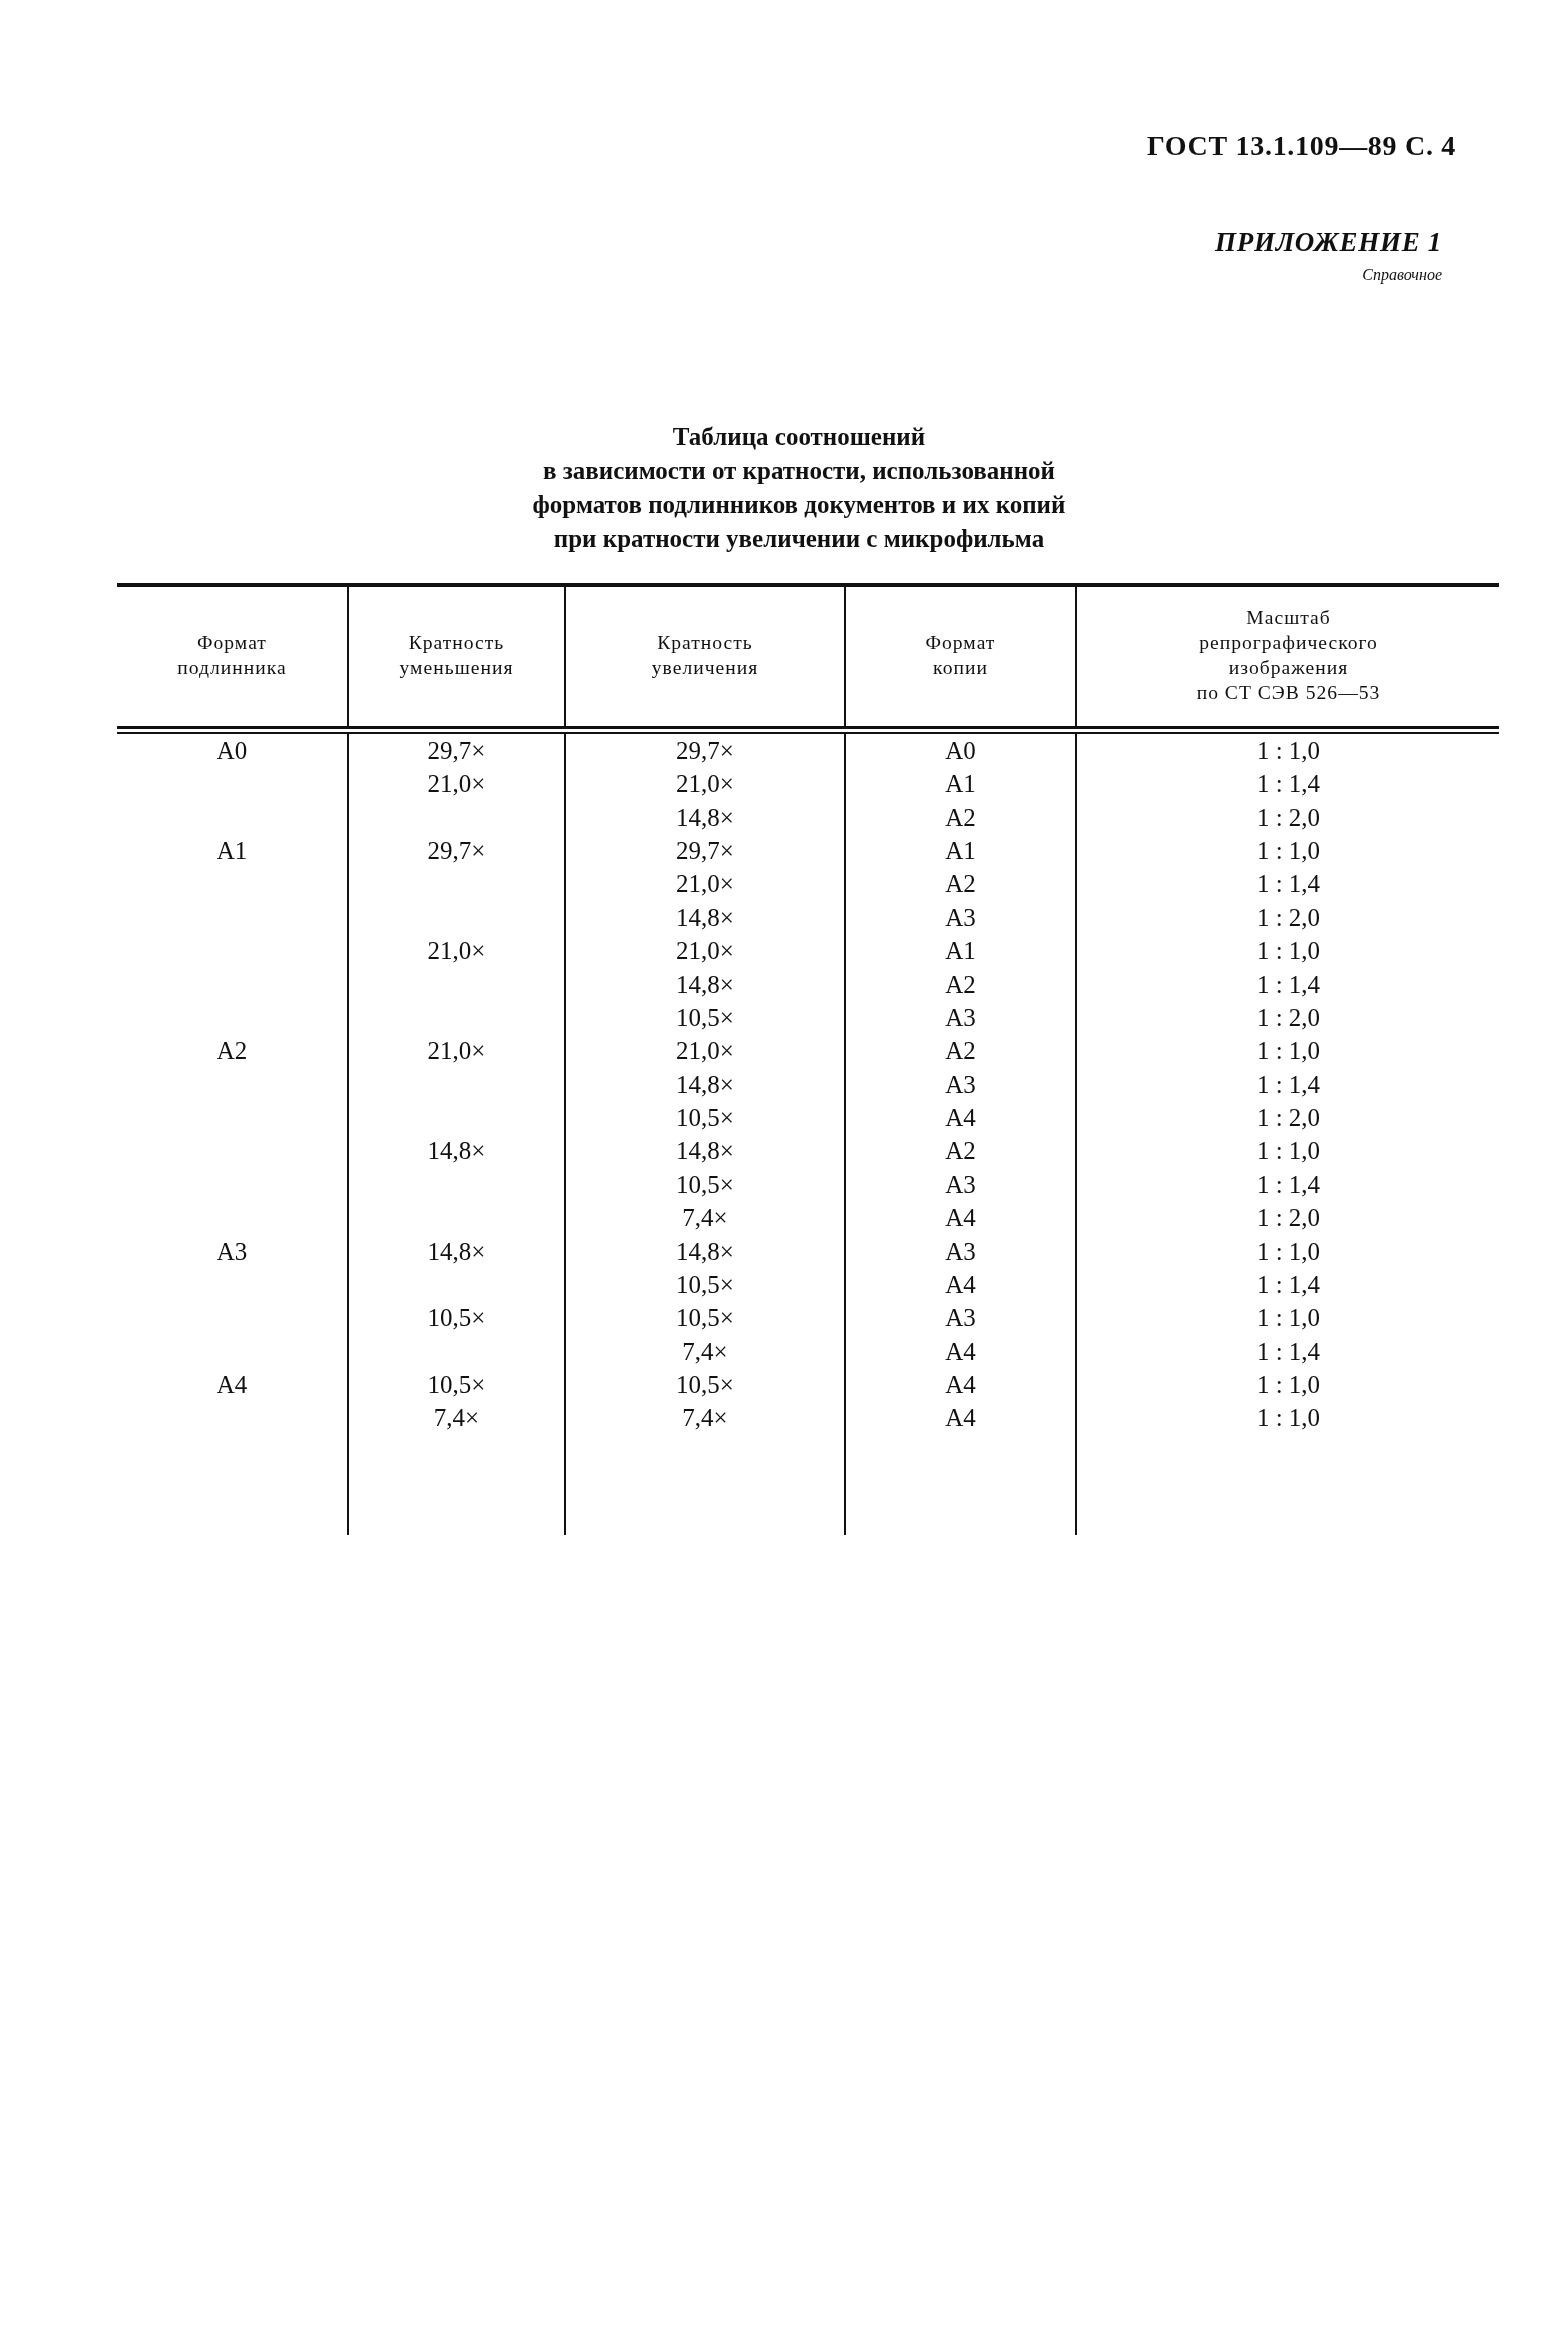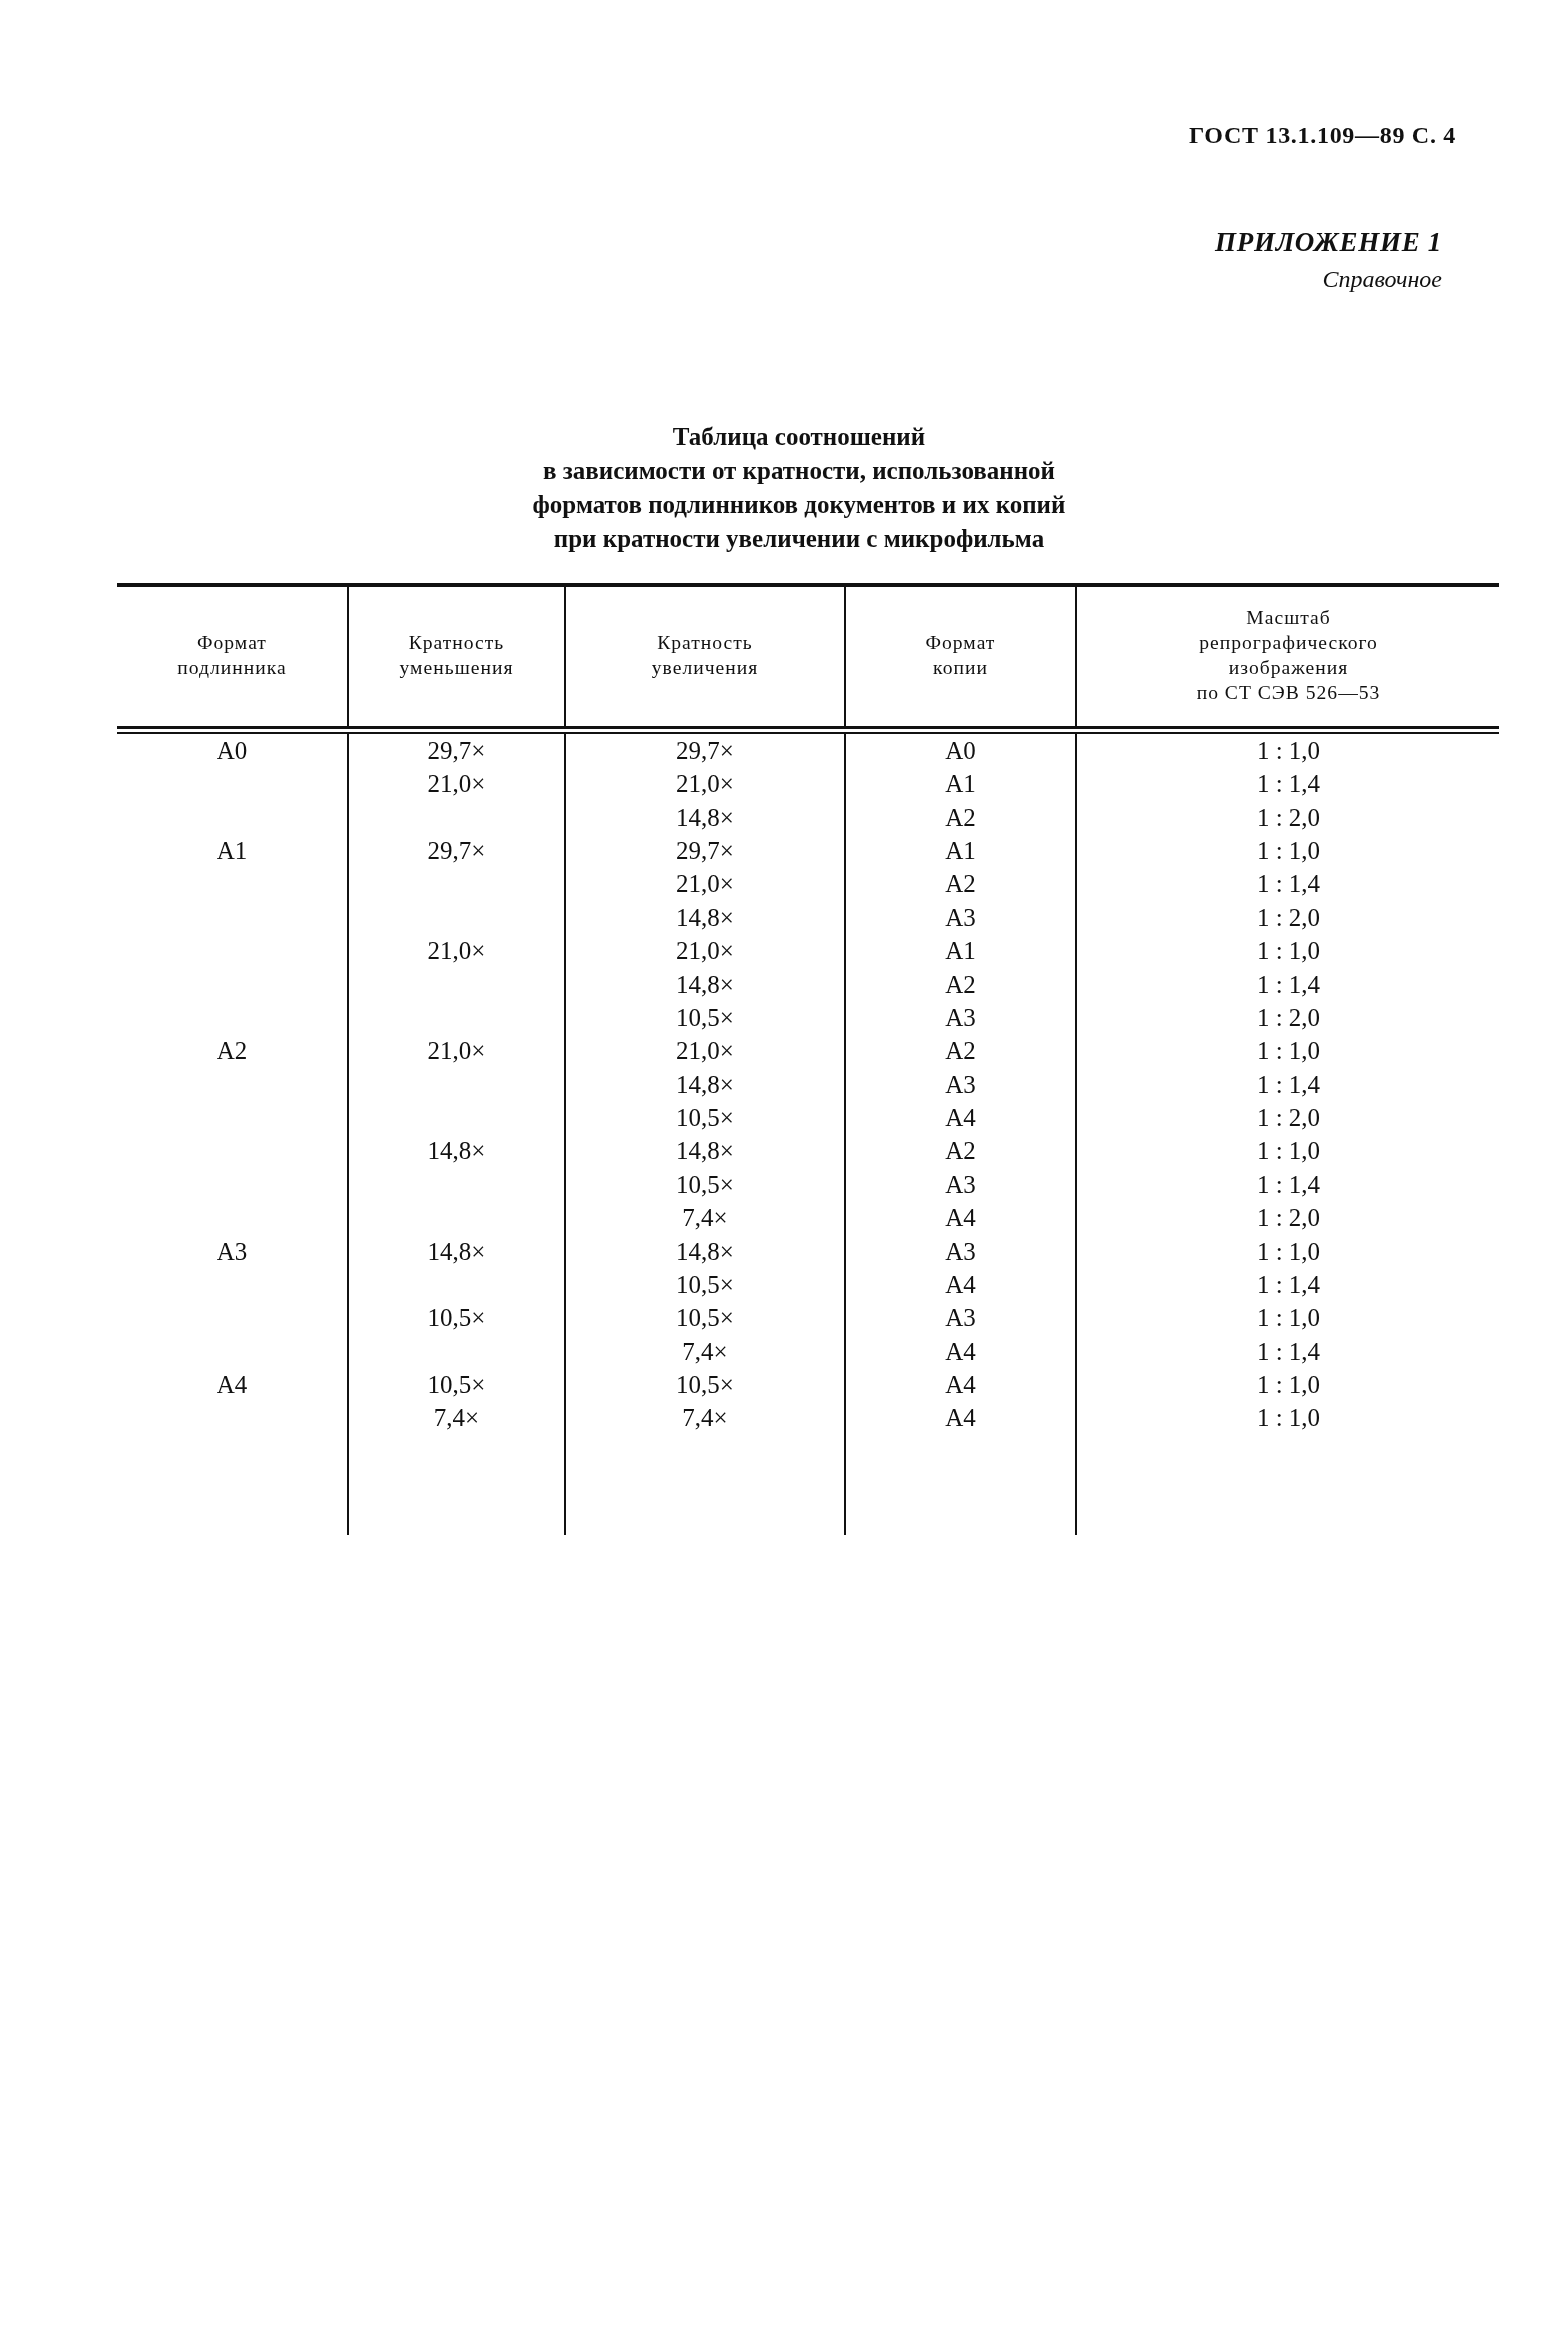--- a/index.html
+++ b/index.html
@@ -17,44 +17,44 @@
   }
   .page {
     position: relative;
     width: 1568px;
     height: 2330px;
   }
 
   
   .header-line {
     position: absolute;
-    top: 122px;
+    top: 130px;
     right: 112px;
-    font-size: 24px;
+    font-size: 28px;
     font-weight: bold;
     letter-spacing: 0.7px;
     white-space: nowrap;
   }
 
   .appendix {
     position: absolute;
     top: 227px;
     right: 126px;
     text-align: left;
     font-style: italic;
   }
   .appendix-title {
     font-size: 27px;
     font-weight: bold;
     font-style: italic;
     letter-spacing: 0.7px;
     white-space: nowrap;
   }
   .appendix-sub {
-    font-size: 24px;
+    font-size: 16px;
     margin-top: 8.4px;
     text-align: right;
     white-space: nowrap;
   }
 
   
   .caption {
     position: absolute;
     top: 420px;
     left: 0;

